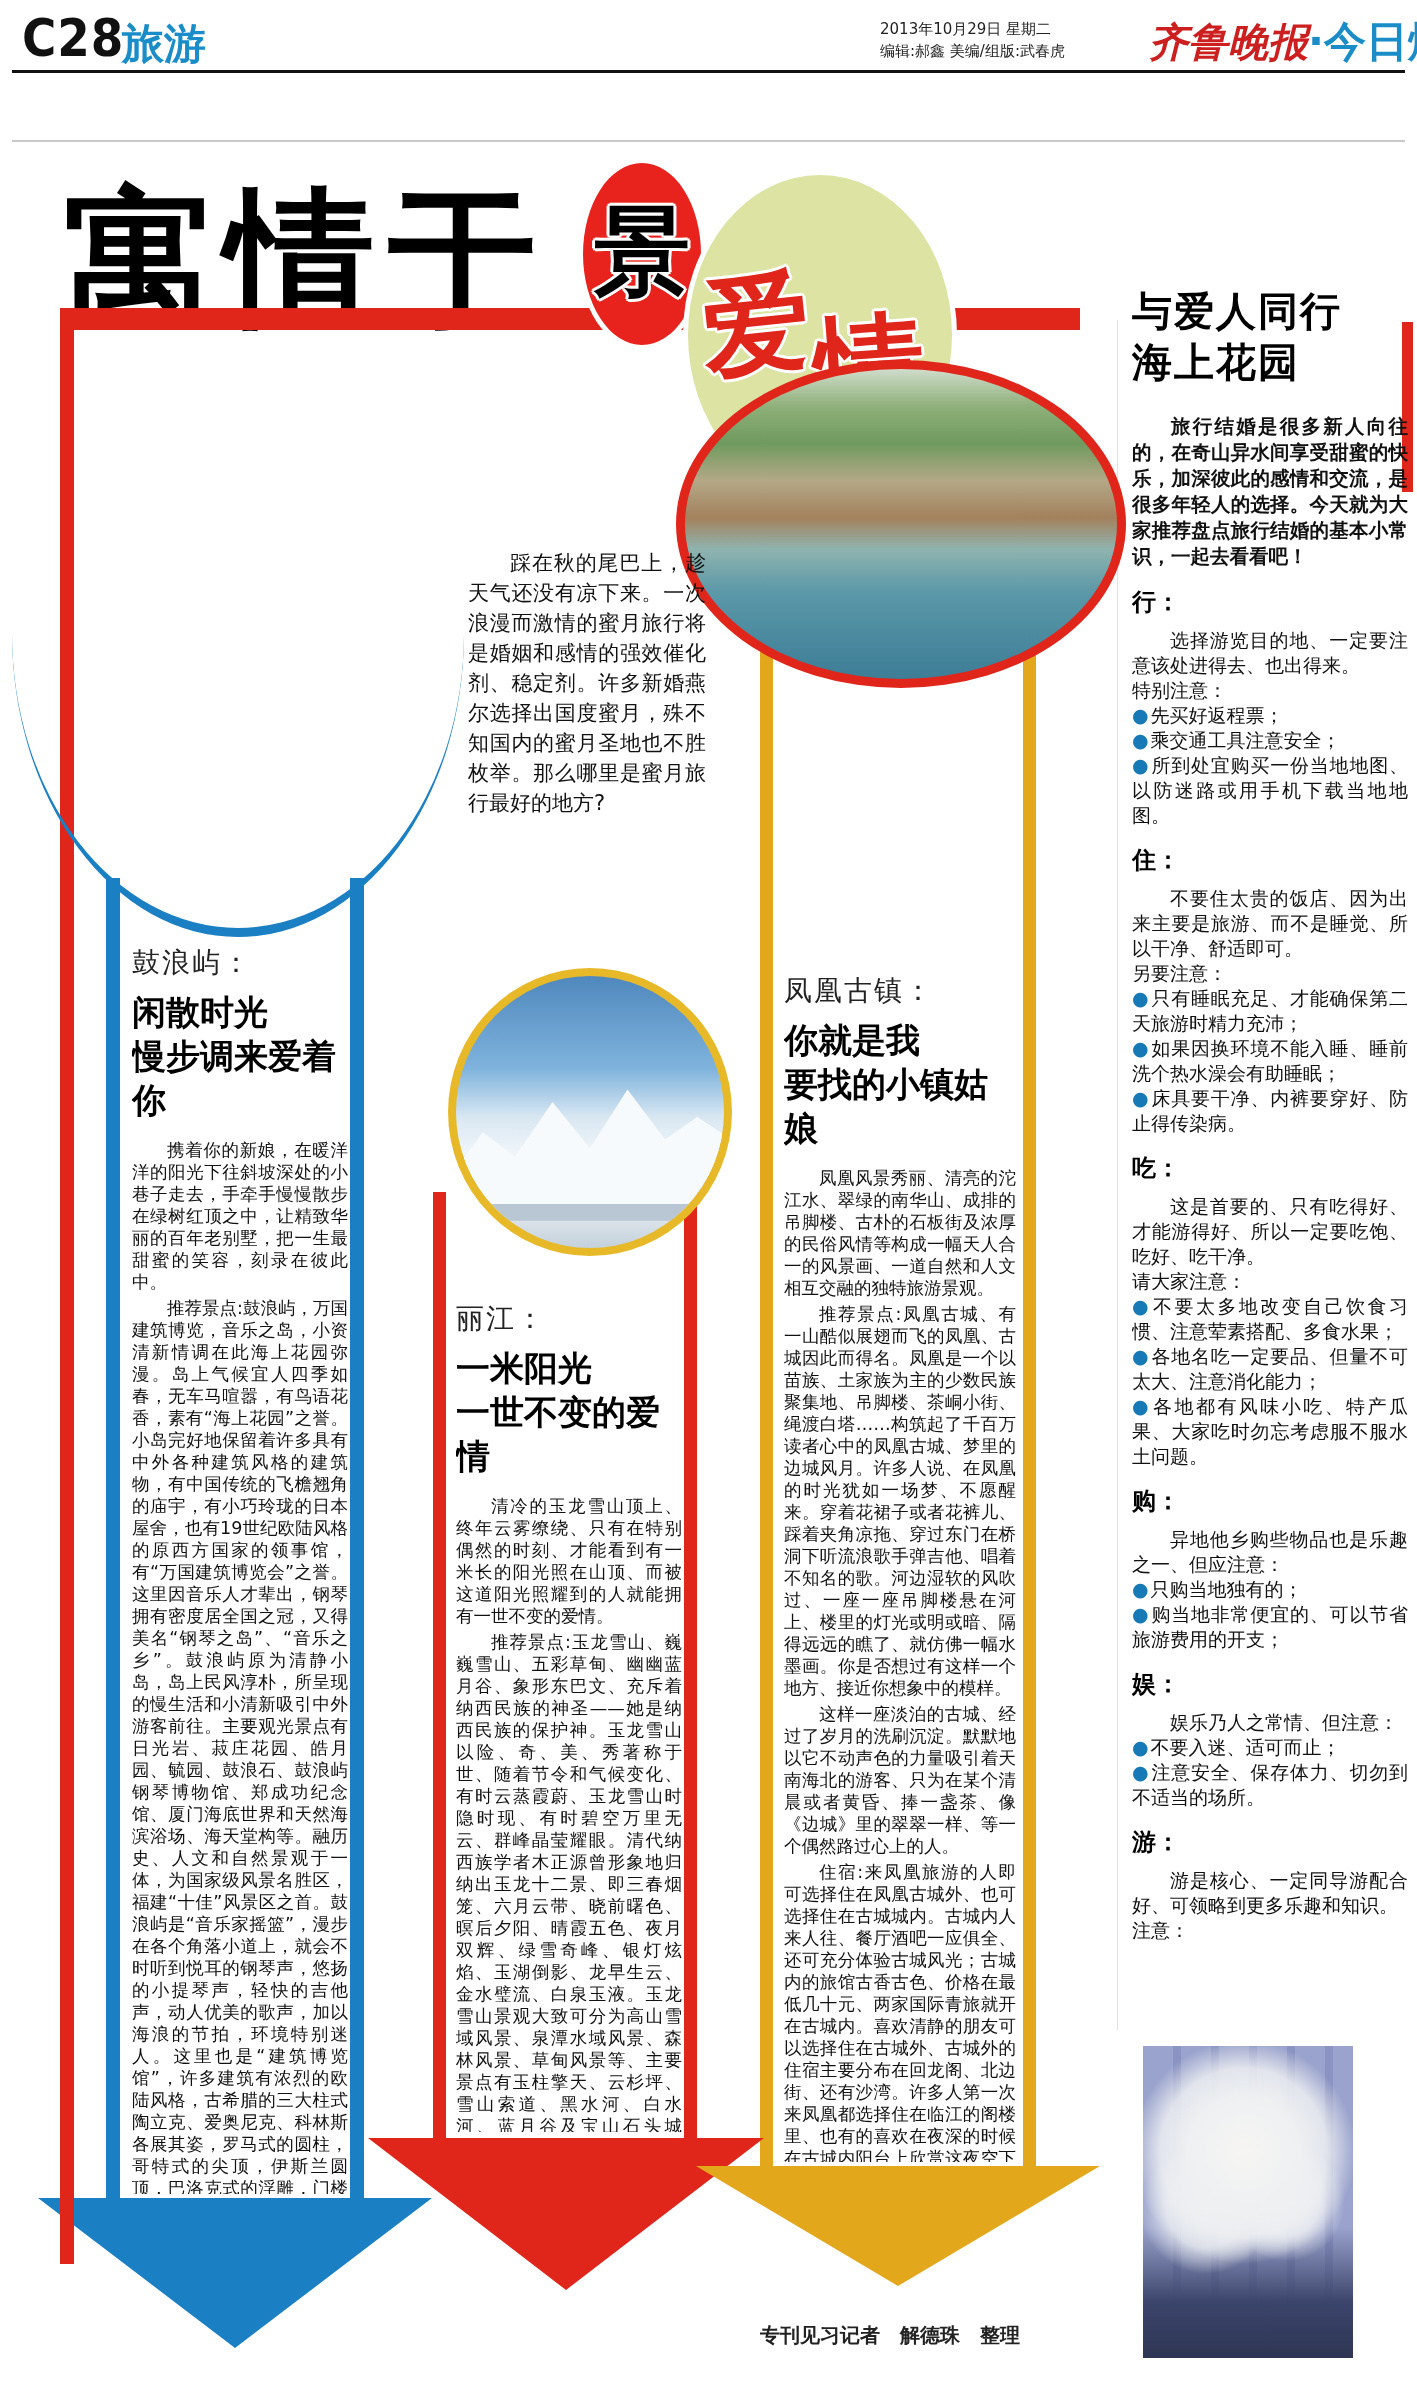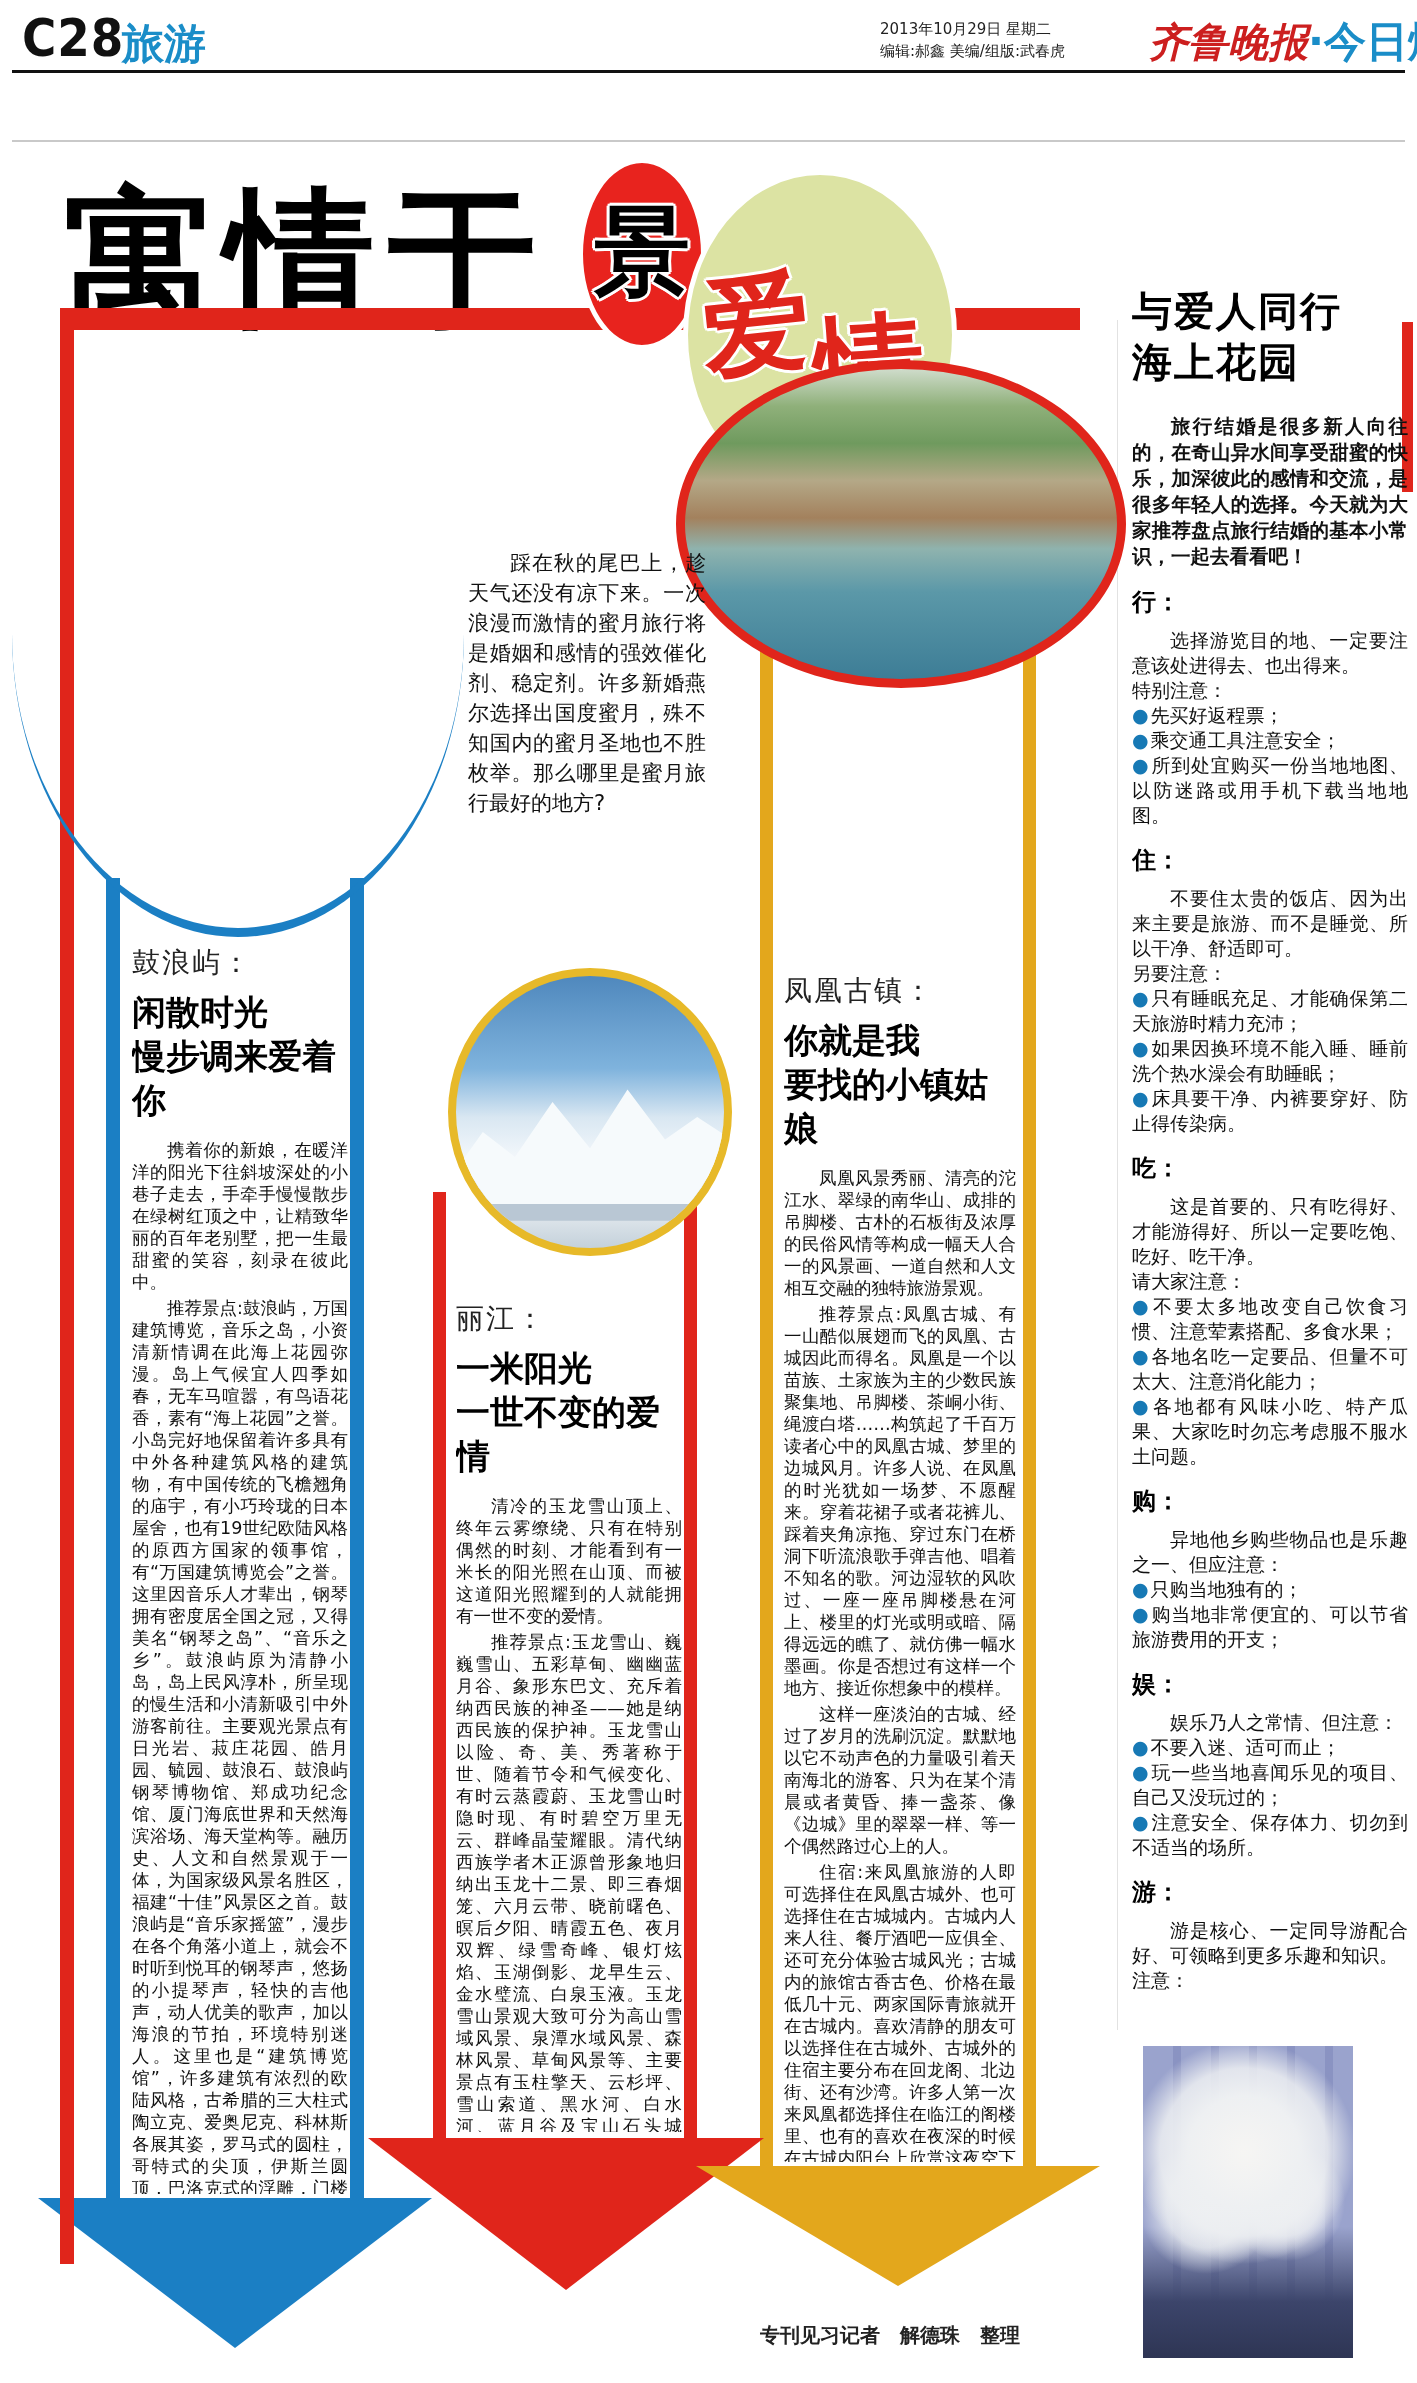--- a/index.html
+++ b/index.html
@@ -185,21 +185,20 @@
         <div class="tip-li"><span class="bullet">●</span>不要太多地改变自己饮食习惯、注意荤素搭配、多食水果；</div>
         <div class="tip-li"><span class="bullet">●</span>各地名吃一定要品、但量不可太大、注意消化能力；</div>
         <div class="tip-li"><span class="bullet">●</span>各地都有风味小吃、特产瓜果、大家吃时勿忘考虑服不服水土问题。</div>
         <div class="tip-head">购：</div>
         <div class="tip-p">异地他乡购些物品也是乐趣之一、但应注意：</div>
         <div class="tip-li"><span class="bullet">●</span>只购当地独有的；</div>
         <div class="tip-li"><span class="bullet">●</span>购当地非常便宜的、可以节省旅游费用的开支；</div>
         <div class="tip-head">娱：</div>
         <div class="tip-p">娱乐乃人之常情、但注意：</div>
         <div class="tip-li"><span class="bullet">●</span>不要入迷、适可而止；</div>
-        <div class="tip-li"><span class="bullet">●</span>玩一些当地喜闻乐见的项目、自己又没玩过的；</div>
         <div class="tip-li"><span class="bullet">●</span>注意安全、保存体力、切勿到不适当的场所。</div>
         <div class="tip-head">游：</div>
         <div class="tip-p">游是核心、一定同导游配合好、可领略到更多乐趣和知识。</div>
         <div class="tip-label">注意：</div>
       </div>
   </div>
 
   <div class="credit">专刊见习记者　解德珠　整理</div>
 
 </div>

